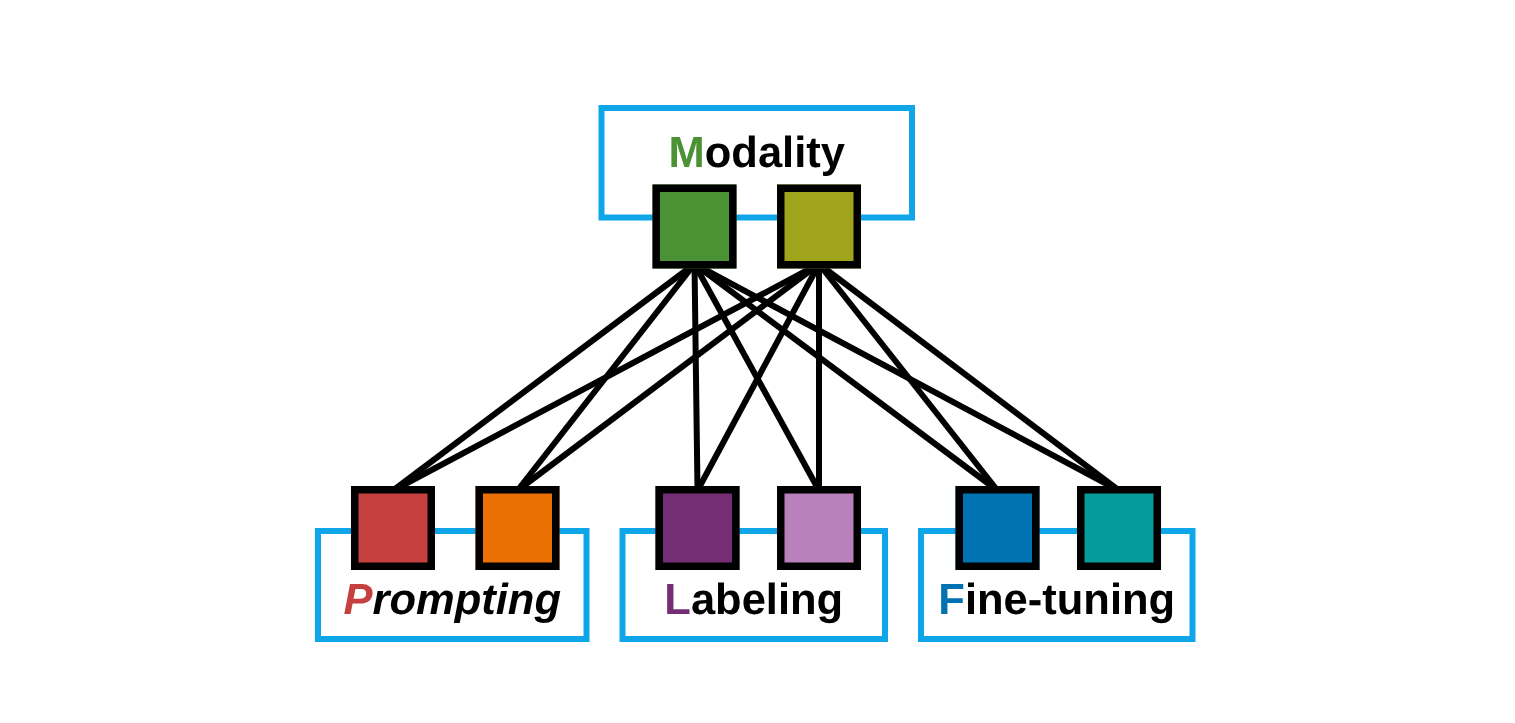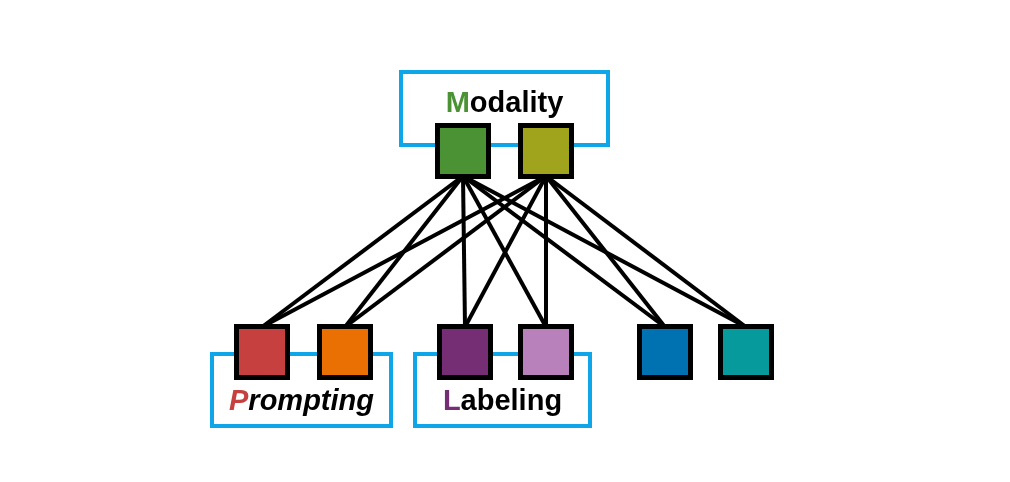--- a/index.html
+++ b/index.html
@@ -77,20 +77,23 @@
   </div>
 
   <div class="box box-prompting">
     <div class="label"><span style="color: rgb(197, 64, 63);">P</span><span>rompting</span></div>
   </div>
 
   <div class="box box-labeling">
     <div class="label"><span style="color: rgb(117, 45, 116);">L</span><span>abeling</span></div>
   </div>
 
+  <div class="box box-finetuning">
+    <div class="label"><span style="color: rgb(0, 113, 177);">F</span><span>ine-tuning</span></div>
+  </div>
 
   <div class="square sq-modality-green" style="background: rgb(74, 146, 51);"></div>
   <div class="square sq-modality-olive" style="background: rgb(160, 164, 28);"></div>
   <div class="square sq-prompting-red" style="background: rgb(197, 64, 63);"></div>
   <div class="square sq-prompting-orange" style="background: rgb(235, 112, 4);"></div>
   <div class="square sq-labeling-dark" style="background: rgb(117, 45, 116);"></div>
   <div class="square sq-labeling-light" style="background: rgb(185, 129, 188);"></div>
   <div class="square sq-finetuning-blue" style="background: rgb(0, 113, 177);"></div>
   <div class="square sq-finetuning-teal" style="background: rgb(7, 154, 156);"></div>
 

